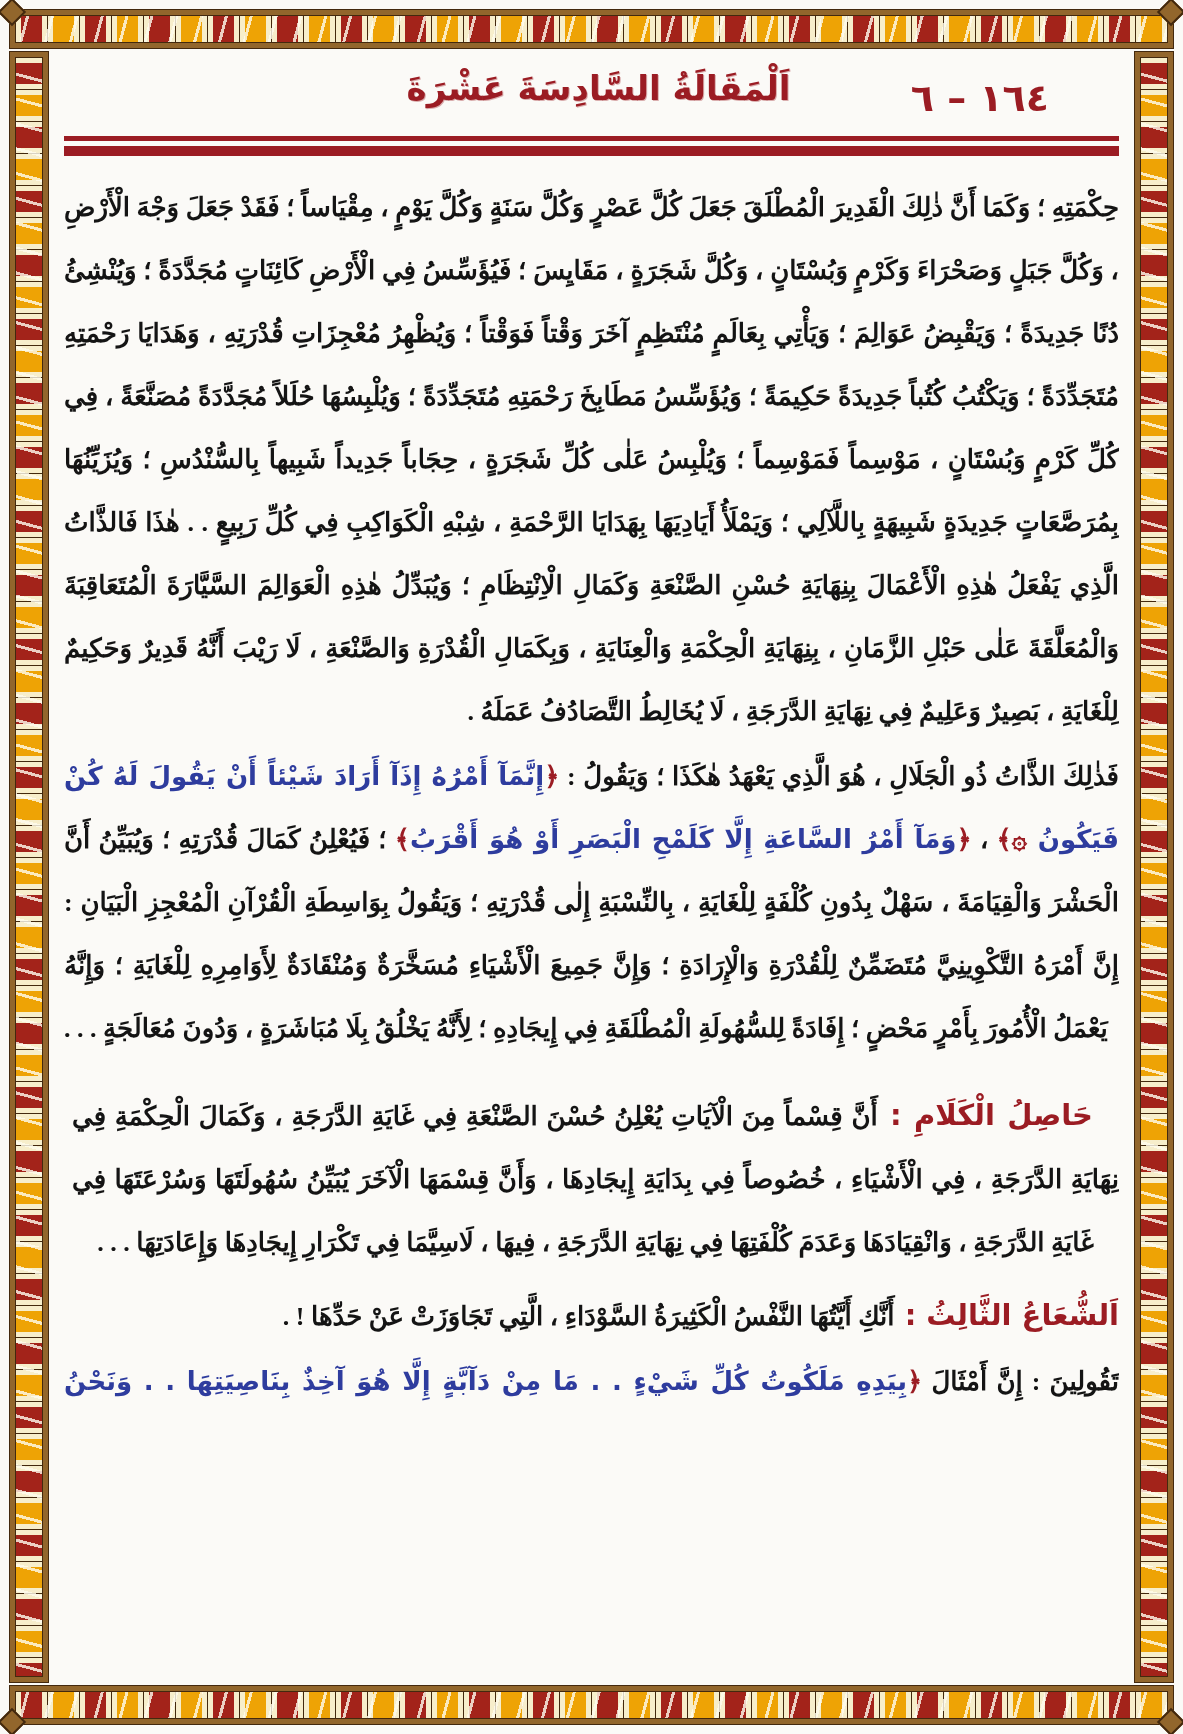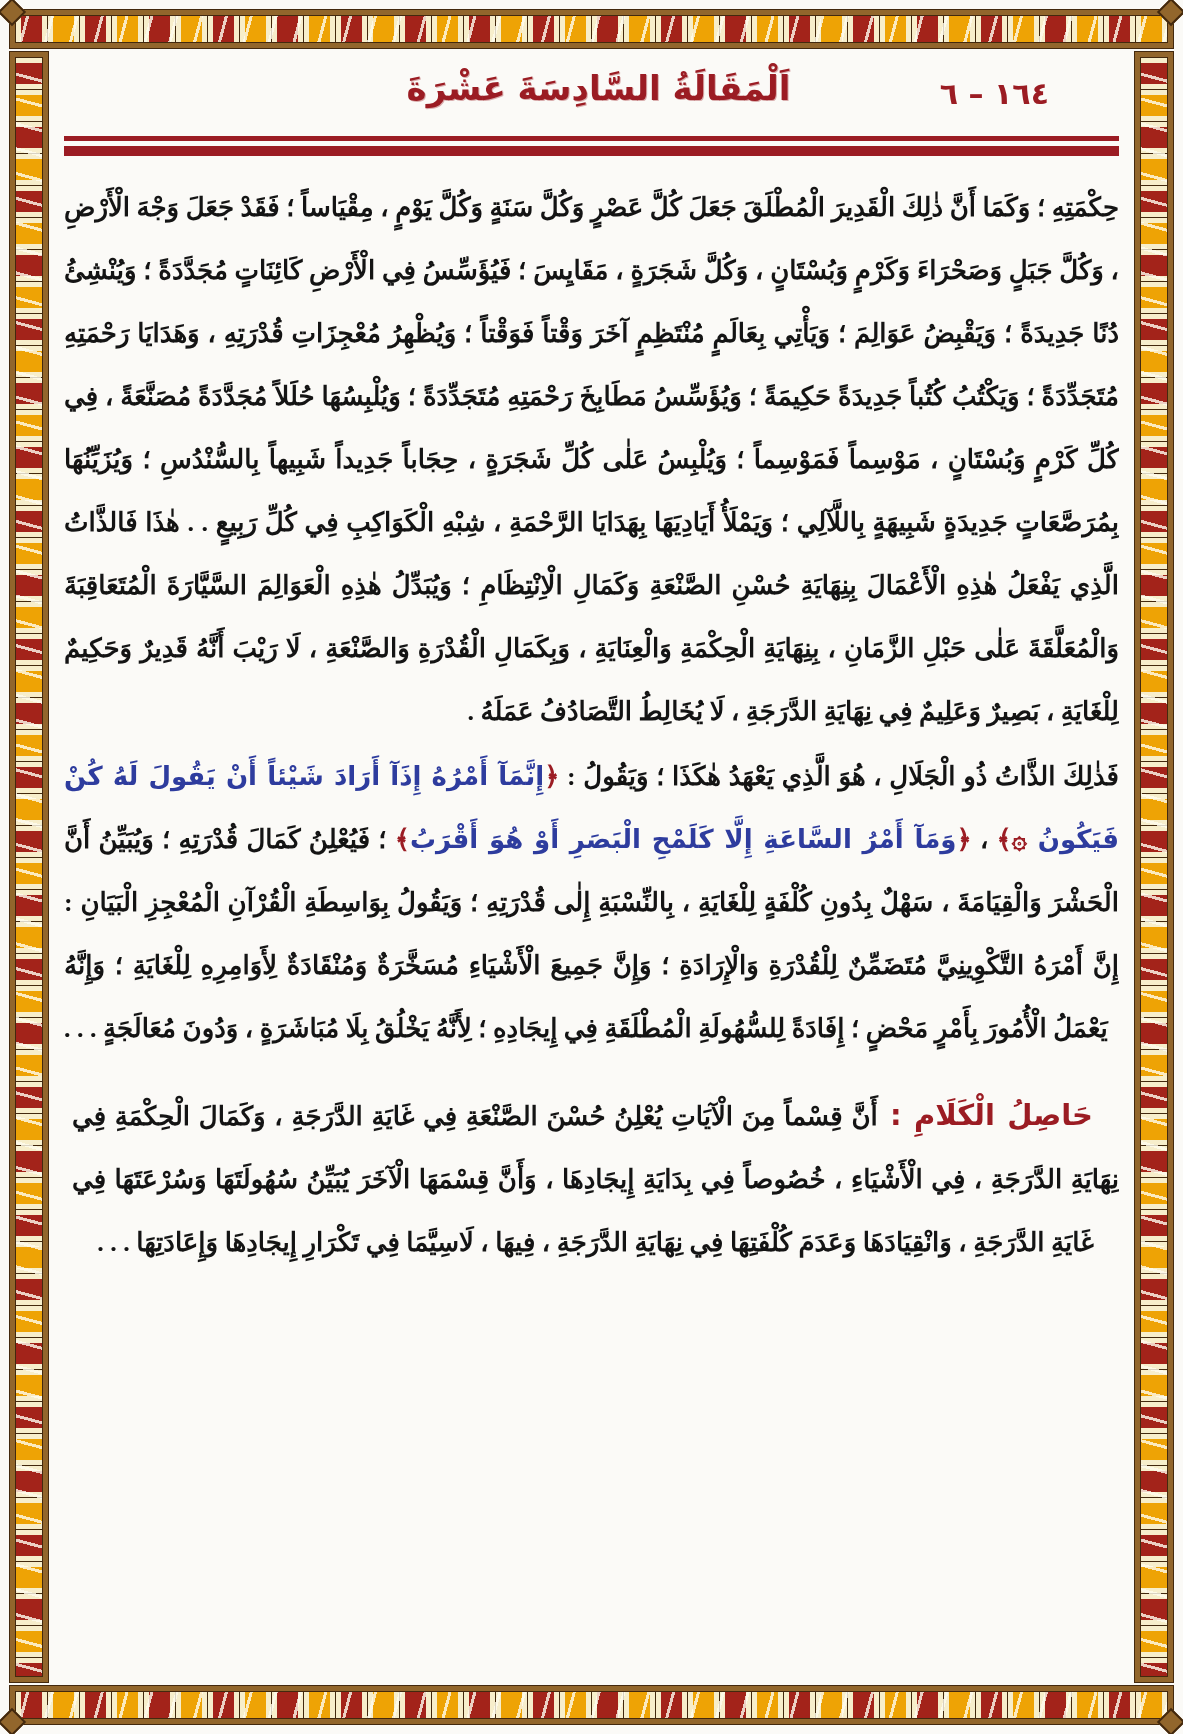--- a/index.html
+++ b/index.html
@@ -67,21 +67,21 @@
     overflow:hidden;
   }
   .header{
     position:relative;
     height:74px;
     color:var(--accent-red);
   }
   .page-number{
     position:absolute;
     top:18px;right:70px;
-    font-size:30px;font-weight:bold;
+    font-size:38px;font-weight:bold;
     letter-spacing:0;
   }
   .chapter-title{
     position:absolute;
     top:10px;right:0;left:14px;
     text-align:center;
     font-size:34px;font-weight:bold;
     text-shadow:1px 1px 0 rgba(155,28,35,.35);
   }
   .divider{
@@ -130,16 +130,18 @@
       <div class="page-number" data-name="page-number">١٦٤ – ٦</div>
       <div class="chapter-title" data-name="chapter-title">اَلْمَقَالَةُ السَّادِسَةَ عَشْرَةَ</div>
     </div>
 
     <div class="divider" data-name="header-divider"></div>
 
     <div class="body-text" data-name="body-text">
         <p class="para" data-name="opening-paragraph" style="text-align-last: right;"><span class="run-normal" data-name="text-run">حِكْمَتِهِ ؛ وَكَمَا أَنَّ ذٰلِكَ الْقَدِيرَ الْمُطْلَقَ جَعَلَ كُلَّ عَصْرٍ وَكُلَّ سَنَةٍ وَكُلَّ يَوْمٍ ، مِقْيَاساً ؛ فَقَدْ جَعَلَ وَجْهَ الْأَرْضِ ، وَكُلَّ جَبَلٍ وَصَحْرَاءَ وَكَرْمٍ وَبُسْتَانٍ ، وَكُلَّ شَجَرَةٍ ، مَقَايِسَ ؛ فَيُؤَسِّسُ فِي الْأَرْضِ كَائِنَاتٍ مُجَدَّدَةً ؛ وَيُنْشِئُ دُنًا جَدِيدَةً ؛ وَيَقْبِضُ عَوَالِمَ ؛ وَيَأْتِي بِعَالَمٍ مُنْتَظِمٍ آخَرَ وَقْتاً فَوَقْتاً ؛ وَيُظْهِرُ مُعْجِزَاتِ قُدْرَتِهِ ، وَهَدَايَا رَحْمَتِهِ مُتَجَدِّدَةً ؛ وَيَكْتُبُ كُتُباً جَدِيدَةً حَكِيمَةً ؛ وَيُؤَسِّسُ مَطَابِخَ رَحْمَتِهِ مُتَجَدِّدَةً ؛ وَيُلْبِسُهَا حُلَلاً مُجَدَّدَةً مُصَنَّعَةً ، فِي كُلِّ كَرْمٍ وَبُسْتَانٍ ، مَوْسِماً فَمَوْسِماً ؛ وَيُلْبِسُ عَلٰى كُلِّ شَجَرَةٍ ، حِجَاباً جَدِيداً شَبِيهاً بِالسُّنْدُسِ ؛ وَيُزَيِّنُهَا بِمُرَصَّعَاتٍ جَدِيدَةٍ شَبِيهَةٍ بِاللَّآلِي ؛ وَيَمْلَأُ أَيَادِيَهَا بِهَدَايَا الرَّحْمَةِ ، شِبْهِ الْكَوَاكِبِ فِي كُلِّ رَبِيعٍ . . هٰذَا فَالذَّاتُ الَّذِي يَفْعَلُ هٰذِهِ الْأَعْمَالَ بِنِهَايَةِ حُسْنِ الصَّنْعَةِ وَكَمَالِ الْاِنْتِظَامِ ؛ وَيُبَدِّلُ هٰذِهِ الْعَوَالِمَ السَّيَّارَةَ الْمُتَعَاقِبَةَ وَالْمُعَلَّقَةَ عَلٰى حَبْلِ الزَّمَانِ ، بِنِهَايَةِ الْحِكْمَةِ وَالْعِنَايَةِ ، وَبِكَمَالِ الْقُدْرَةِ وَالصَّنْعَةِ ، لَا رَيْبَ أَنَّهُ قَدِيرٌ وَحَكِيمٌ لِلْغَايَةِ ، بَصِيرٌ وَعَلِيمٌ فِي نِهَايَةِ الدَّرَجَةِ ، لَا يُخَالِطُ التَّصَادُفُ عَمَلَهُ .</span></p>
         <p class="para" data-name="verses-paragraph" style="text-align-last: left;"><span class="run-normal" data-name="text-run">فَذٰلِكَ الذَّاتُ ذُو الْجَلَالِ ، هُوَ الَّذِي يَعْهَدُ هٰكَذَا ؛ وَيَقُولُ : </span><span class="run-ornament" data-name="quran-bracket-ornament">﴿</span><span class="run-quran" data-name="quran-verse">إِنَّمَآ أَمْرُهُ إِذَآ أَرَادَ شَيْئاً أَنْ يَقُولَ لَهُ كُنْ فَيَكُونُ</span><span class="run-ornament" data-name="quran-bracket-ornament"> ۞﴾</span><span class="run-normal" data-name="text-run"> ، </span><span class="run-ornament" data-name="quran-bracket-ornament">﴿</span><span class="run-quran" data-name="quran-verse">وَمَآ أَمْرُ السَّاعَةِ إِلَّا كَلَمْحِ الْبَصَرِ أَوْ هُوَ أَقْرَبُ</span><span class="run-ornament" data-name="quran-bracket-ornament">﴾</span><span class="run-normal" data-name="text-run"> ؛ فَيُعْلِنُ كَمَالَ قُدْرَتِهِ ؛ وَيُبَيِّنُ أَنَّ الْحَشْرَ وَالْقِيَامَةَ ، سَهْلٌ بِدُونِ كُلْفَةٍ لِلْغَايَةِ ، بِالنِّسْبَةِ إِلٰى قُدْرَتِهِ ؛ وَيَقُولُ بِوَاسِطَةِ الْقُرْآنِ الْمُعْجِزِ الْبَيَانِ : إِنَّ أَمْرَهُ التَّكْوِينِيَّ مُتَضَمِّنٌ لِلْقُدْرَةِ وَالْإِرَادَةِ ؛ وَإِنَّ جَمِيعَ الْأَشْيَاءِ مُسَخَّرَةٌ وَمُنْقَادَةٌ لِأَوَامِرِهِ لِلْغَايَةِ ؛ وَإِنَّهُ يَعْمَلُ الْأُمُورَ بِأَمْرٍ مَحْضٍ ؛ إِفَادَةً لِلسُّهُولَةِ الْمُطْلَقَةِ فِي إِيجَادِهِ ؛ لِأَنَّهُ يَخْلُقُ بِلَا مُبَاشَرَةٍ ، وَدُونَ مُعَالَجَةٍ . . .</span></p>
         <p class="para" data-name="summary-paragraph" style="text-align-last: center;"><span class="run-heading" data-name="section-heading">حَاصِلُ الْكَلَامِ : </span><span class="run-normal" data-name="text-run">أَنَّ قِسْماً مِنَ الْآيَاتِ يُعْلِنُ حُسْنَ الصَّنْعَةِ فِي غَايَةِ الدَّرَجَةِ ، وَكَمَالَ الْحِكْمَةِ فِي نِهَايَةِ الدَّرَجَةِ ، فِي الْأَشْيَاءِ ، خُصُوصاً فِي بِدَايَةِ إِيجَادِهَا ، وَأَنَّ قِسْمَهَا الْآخَرَ يُبَيِّنُ سُهُولَتَهَا وَسُرْعَتَهَا فِي غَايَةِ الدَّرَجَةِ ، وَانْقِيَادَهَا وَعَدَمَ كُلْفَتِهَا فِي نِهَايَةِ الدَّرَجَةِ ، فِيهَا ، لَاسِيَّمَا فِي تَكْرَارِ إِيجَادِهَا وَإِعَادَتِهَا . . .</span></p>
+        <p class="para" data-name="third-ray-paragraph" style="text-align-last: right;"><span class="run-heading" data-name="section-heading">اَلشُّعَاعُ الثَّالِثُ : </span><span class="run-normal" data-name="text-run">أَنَّكِ أَيَّتُهَا النَّفْسُ الْكَثِيرَةُ السَّوْدَاءِ ، الَّتِي تَجَاوَزَتْ عَنْ حَدِّهَا ! .</span></p>
+        <p class="para" data-name="closing-paragraph" style="text-align-last: justify;"><span class="run-normal" data-name="text-run">تَقُولِينَ : إِنَّ أَمْثَالَ </span><span class="run-ornament" data-name="quran-bracket-ornament">﴿</span><span class="run-quran" data-name="quran-verse">بِيَدِهِ مَلَكُوتُ كُلِّ شَيْءٍ . . مَا مِنْ دَآبَّةٍ إِلَّا هُوَ آخِذٌ بِنَاصِيَتِهَا . . وَنَحْنُ</span></p>
       </div>
 
   </div>
 </div>
 
 </body></html>

